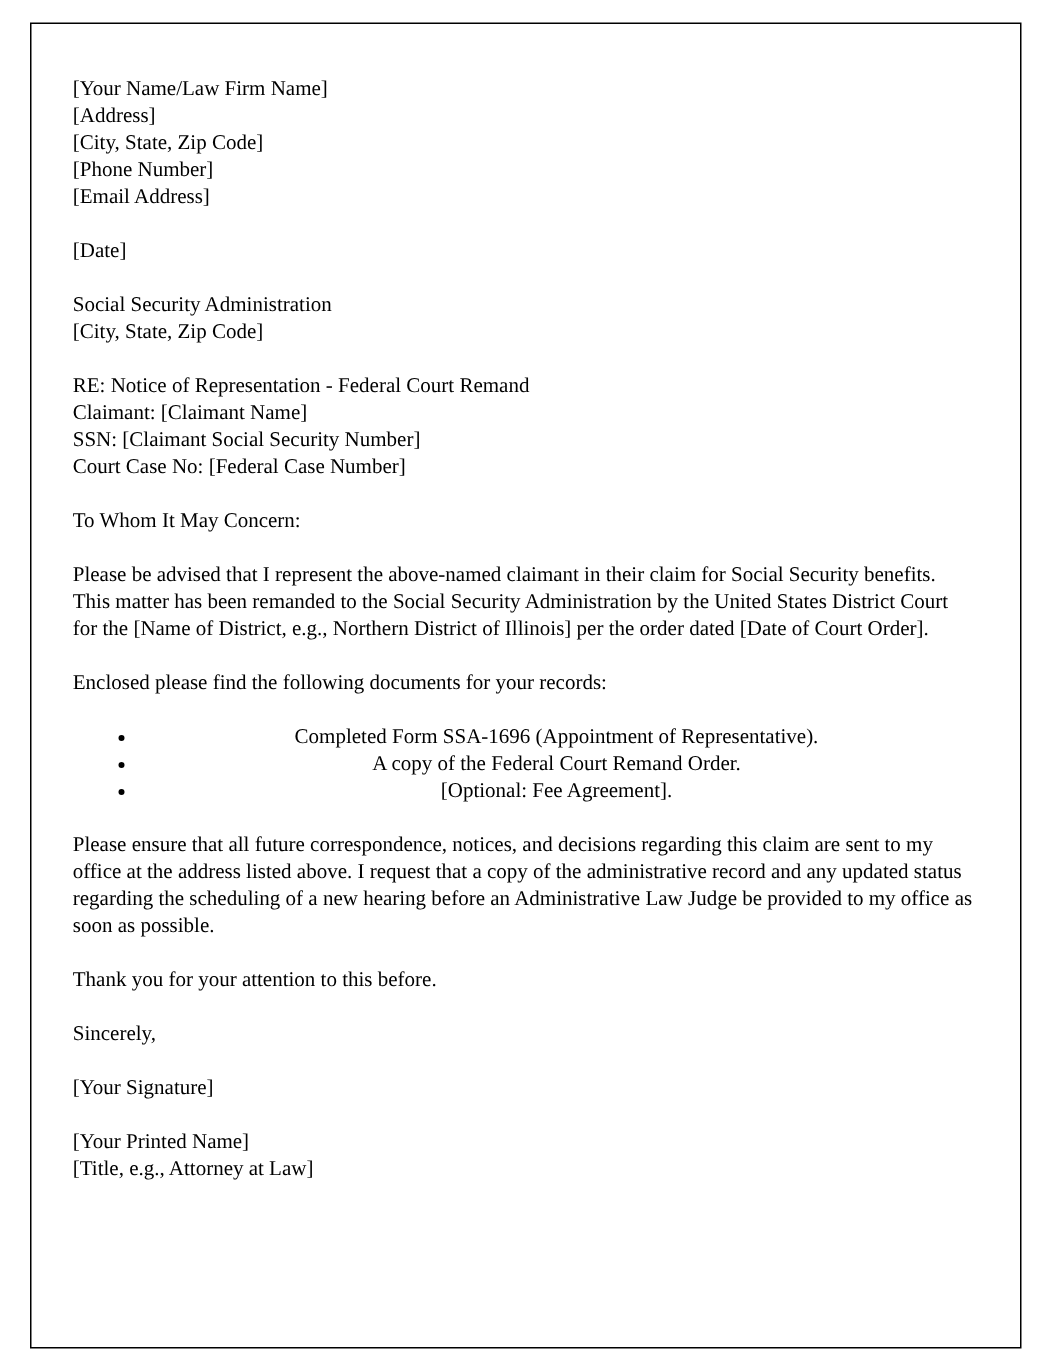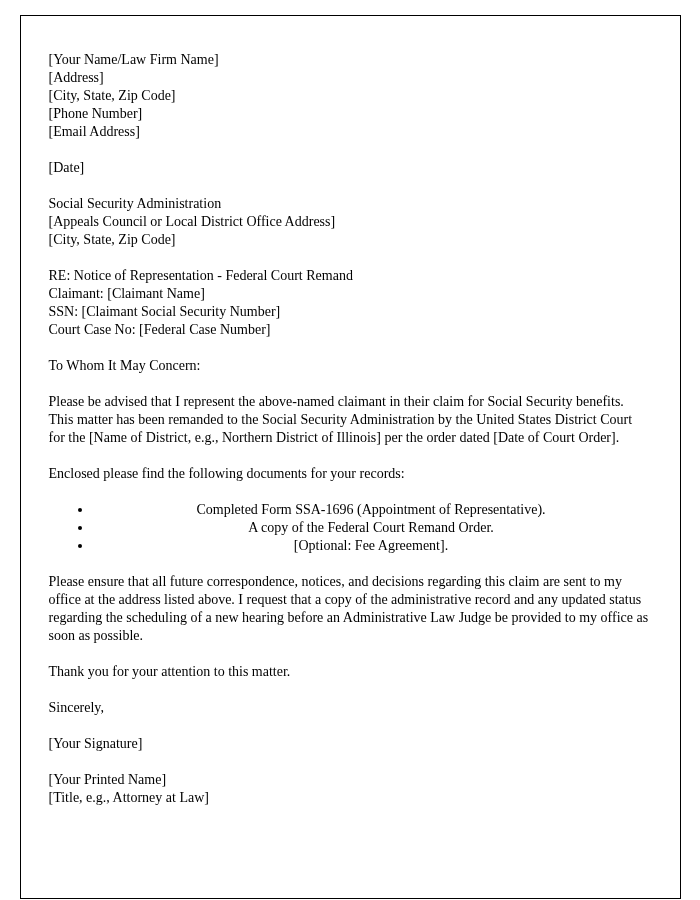--- a/index.html
+++ b/index.html
@@ -45,21 +45,20 @@
     <div class="line">[Phone Number]</div>
     <div class="line">[Email Address]</div>
   </div>
 
   <div class="block">
     <div class="line">[Date]</div>
   </div>
 
   <div class="block">
     <div class="line">Social Security Administration</div>
-    <div class="line">[Appeals Council or Local District Office Address]</div>
     <div class="line">[City, State, Zip Code]</div>
   </div>
 
   <div class="block">
     <div class="line bold">RE: Notice of Representation - Federal Court Remand</div>
     <div class="line"><span class="bold">Claimant:</span> <span>[Claimant Name]</span></div>
     <div class="line"><span class="bold">SSN:</span> <span>[Claimant Social Security Number]</span></div>
     <div class="line"><span class="bold">Court Case No:</span> <span>[Federal Case Number]</span></div>
   </div>
 
@@ -70,21 +69,21 @@
   <p>Enclosed please find the following documents for your records:</p>
 
   <ul class="bullet-list">
     <li>Completed Form SSA-1696 (Appointment of Representative).</li>
     <li>A copy of the Federal Court Remand Order.</li>
     <li>[Optional: Fee Agreement].</li>
   </ul>
 
   <p>Please ensure that all future correspondence, notices, and decisions regarding this claim are sent to my office at the address listed above. I request that a copy of the administrative record and any updated status regarding the scheduling of a new hearing before an Administrative Law Judge be provided to my office as soon as possible.</p>
 
-  <p>Thank you for your attention to this matter.</p>
+  <p>Thank you for your attention to this before.</p>
 
   <p>Sincerely,</p>
 
   <p>[Your Signature]</p>
 
   <div class="block">
     <div class="line">[Your Printed Name]</div>
     <div class="line">[Title, e.g., Attorney at Law]</div>
   </div>
 

